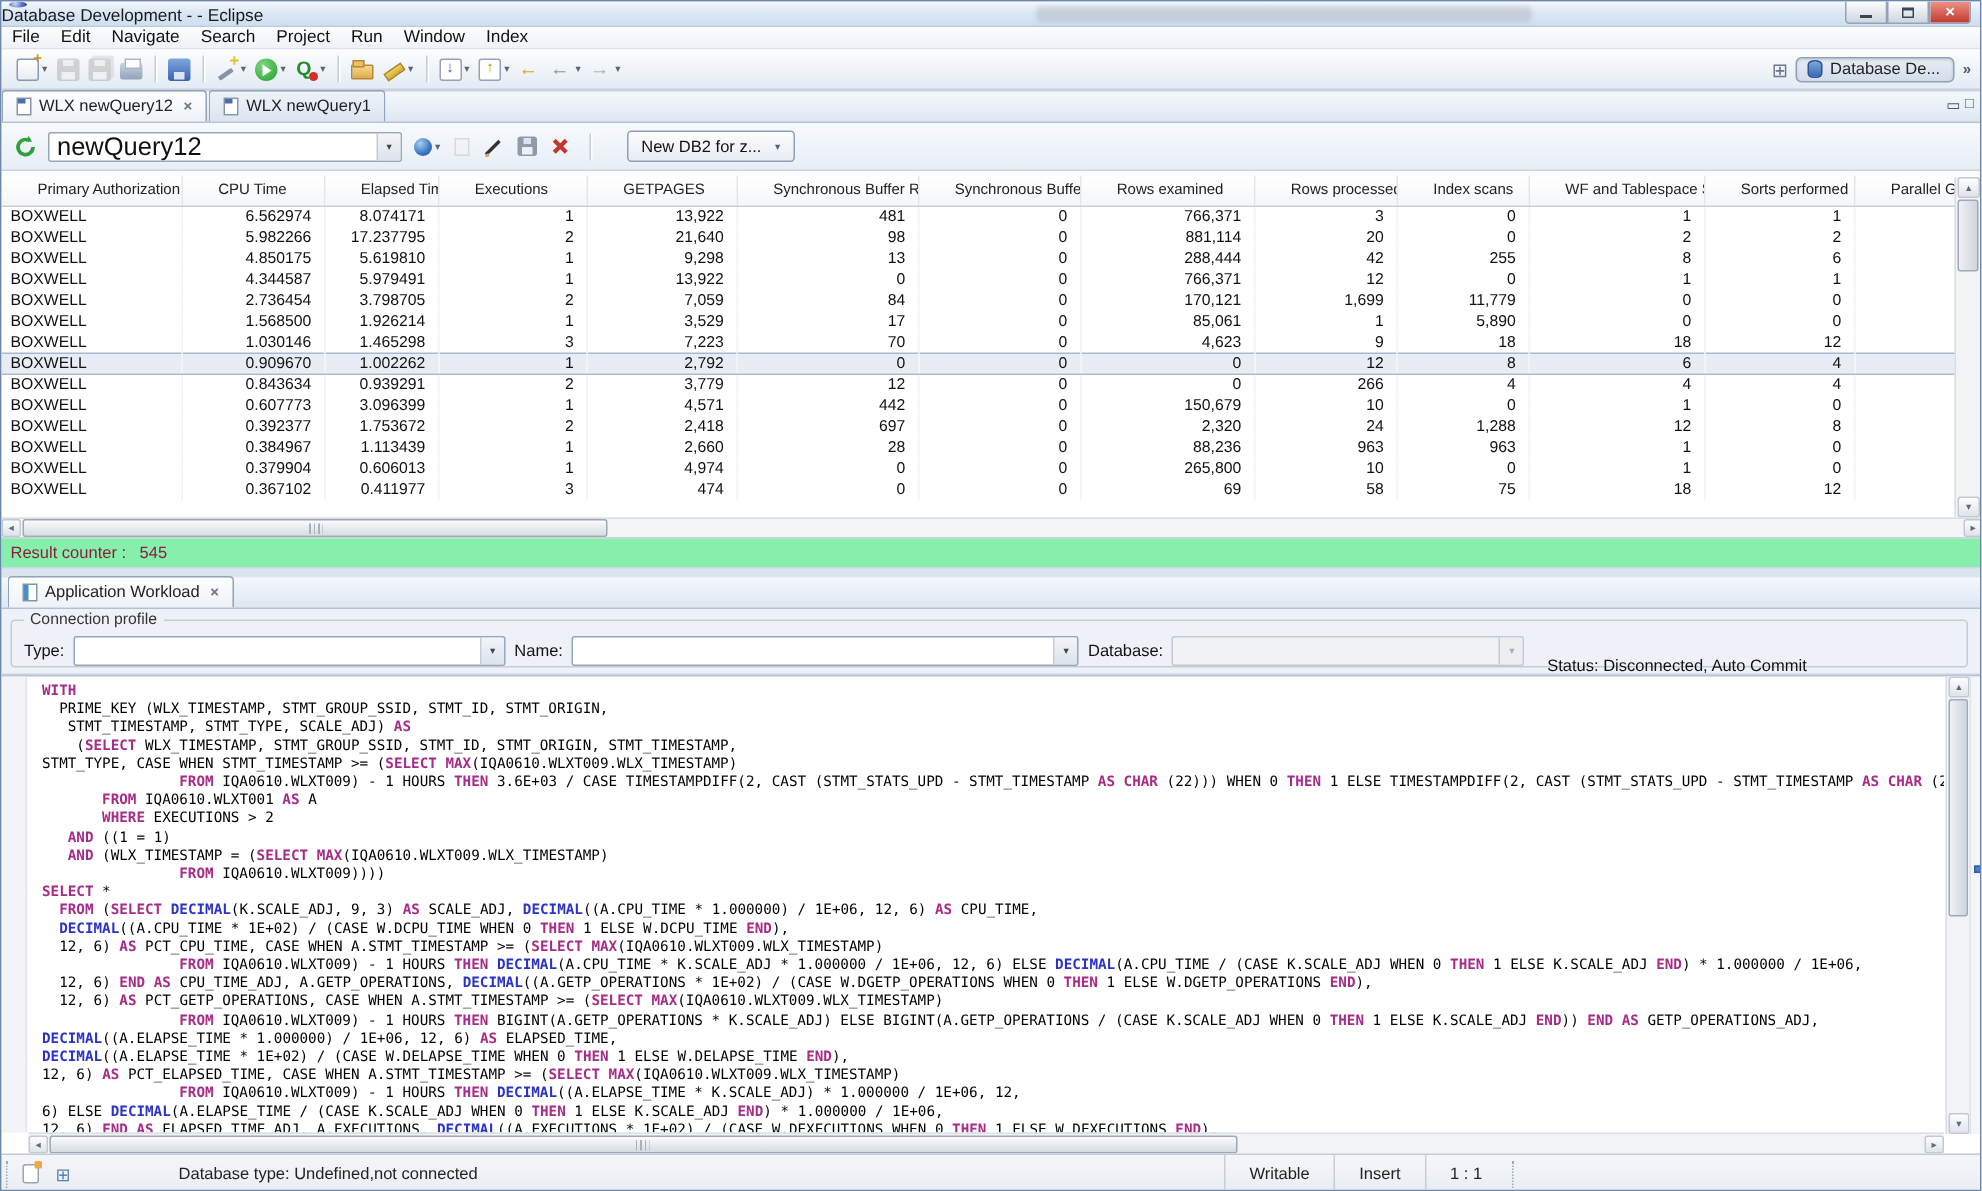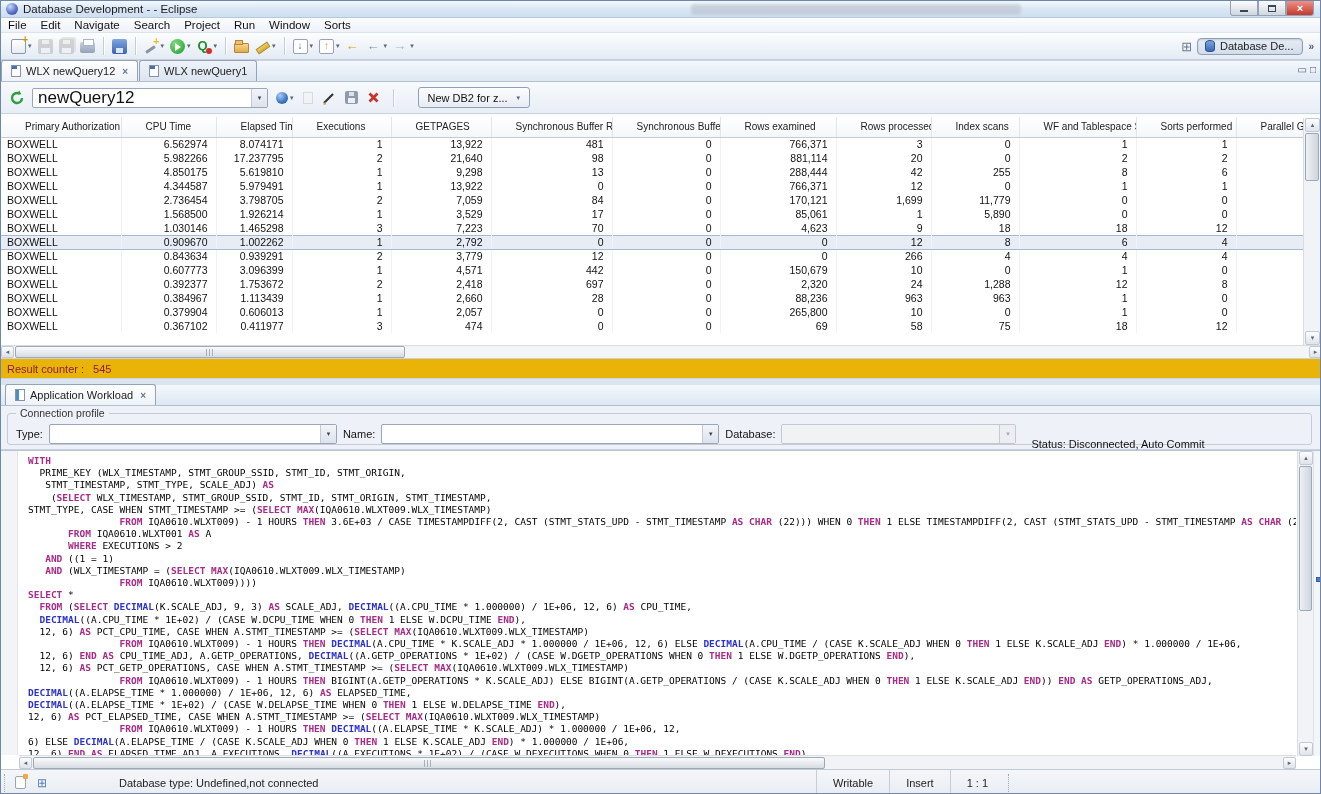--- a/index.html
+++ b/index.html
@@ -3,21 +3,21 @@
 <meta charset="utf-8">
 <style>
   * { margin:0; padding:0; box-sizing:border-box; }
   html,body { width:1321px; height:794px; overflow:hidden; }
   body { font-family:"Liberation Sans", sans-serif; background:#c8d4e4; }
   .window { position:relative; width:1321px; height:794px; background:#eef2f8; border:1px solid #6d87a8; overflow:hidden; }
 
   
   .titlebar { position:absolute; top:0; left:0; width:100%; height:17px;
     background:linear-gradient(#f4f9fe,#d9e6f4 50%,#cfdff1); border-bottom:1px solid #b9c9dd;
-    display:flex; align-items:center; font-size:11.5px; color:#1a1a1a; }
+    display:flex; font-size:11.5px; color:#1a1a1a;flex-direction:column; }
   .app-icon { width:12px; height:12px; border-radius:50%; margin:0 5px 0 5px;
     background:radial-gradient(circle at 35% 30%, #cdd9f2, #5a74c8 55%, #2b3e8c); }
   .artifact { position:absolute; left:690px; top:3px; width:330px; height:11px; background:#aeb3bd; opacity:.45; filter:blur(1.5px); border-radius:3px; }
   .win-btns { position:absolute; right:6px; top:0; display:flex; }
   .wbtn { width:28px; height:15px; border:1px solid #94a2b4; border-top:none; display:flex; align-items:center; justify-content:center;
     background:linear-gradient(#fdfdfd,#cfd6e0); font-size:9px; color:#3a4656; }
   .wbtn.min { border-radius:0 0 0 3px; }
   .wbtn.close { border-radius:0 0 3px 0; background:linear-gradient(#f09187,#c23a2e); color:#fff; font-weight:bold; font-size:11px; }
   .glyph-min { width:8px; height:2px; background:#3a4656; margin-top:6px; }
   .glyph-max { width:8px; height:7px; border:1px solid #3a4656; border-top-width:2px; }
@@ -122,21 +122,21 @@
   .grid-vscroll .down { position:absolute; bottom:0; left:1px; width:15px; height:14px; }
   .grid-vscroll .vthumb { position:absolute; left:1px; top:15px; width:14px; height:48px;
     background:linear-gradient(90deg,#eef0f4,#cfd5de); border:1px solid #9fa8b6; border-radius:2px; }
   .grid-hscroll { position:absolute; top:344px; left:0; width:1321px; height:14px; background:#f4f5f7; border-top:1px solid #d8dce3; border-bottom:1px solid #ccd2da; }
   .grid-hscroll .left { position:absolute; left:0; top:0; width:13px; height:12px; }
   .grid-hscroll .right { position:absolute; right:0; top:0; width:13px; height:12px; }
   .hthumb { position:absolute; top:0; height:12px; background:linear-gradient(#fafbfc,#d7dce3); border:1px solid #9fa8b6; border-radius:2px;
     display:flex; align-items:center; justify-content:center; }
   .grip { width:9px; height:7px; background:repeating-linear-gradient(90deg,#a8b0bc 0 1px,transparent 1px 3px); }
 
-  .result { position:absolute; top:358px; left:0; width:1321px; height:20px; background:#eab308;
+  .result { position:absolute; top:358px; left:0; width:1321px; height:20px; background:#86efac;
     display:flex; align-items:center; padding-left:6px; font-size:11px; color:var(--result,#8a1f3f); border-bottom:1px solid #cdd5e0; }
   .result .rc-val { margin-left:9px; }
   .sash { position:absolute; top:378px; left:0; width:1321px; height:6px; background:#dce4f0; }
 
   
   .panel-tabbar { position:absolute; top:384px; left:0; width:100%; height:21px;
     background:linear-gradient(#f4f8fc,#dde7f2); border-bottom:1px solid #b2c0d2; display:flex; align-items:flex-end; }
   .wl-icon { width:10px; height:12px; background:#fff; border:1px solid #8494aa; margin-right:5px; position:relative; }
   .wl-icon::before { content:""; position:absolute; top:0; bottom:0; left:0; width:3px; background:#4a8fc0; }
   .conn { position:absolute; top:405px; left:0; width:1321px; height:44px; background:#eef2f8; border-bottom:1px solid #c9d2de; }
@@ -197,21 +197,21 @@
   </div>
 
   <div class="menubar" id="menu-bar">
       <span class="menu-item">File</span>
       <span class="menu-item">Edit</span>
       <span class="menu-item">Navigate</span>
       <span class="menu-item">Search</span>
       <span class="menu-item">Project</span>
       <span class="menu-item">Run</span>
       <span class="menu-item">Window</span>
-      <span class="menu-item">Sorts</span>
+      <span class="menu-item">Index</span>
     </div>
 
   <div class="toolbar">
     <span id="toolbar-items" style="display:flex;align-items:center;">
         <span class="tbtn">
           <span class="ticn i-new"></span>
           <span class="dd">▾</span>
         </span>
         <span class="tbtn disabled">
           <span class="ticn i-save"></span>
@@ -548,21 +548,21 @@
             <td class="num">963</td>
             <td class="num">1</td>
             <td class="num">0</td>
             <td class="num"></td>
           </tr>
           <tr>
             <td>BOXWELL</td>
             <td class="num">0.379904</td>
             <td class="num">0.606013</td>
             <td class="num">1</td>
-            <td class="num">2,057</td>
+            <td class="num">4,974</td>
             <td class="num">0</td>
             <td class="num">0</td>
             <td class="num">265,800</td>
             <td class="num">10</td>
             <td class="num">0</td>
             <td class="num">1</td>
             <td class="num">0</td>
             <td class="num"></td>
           </tr>
           <tr>

